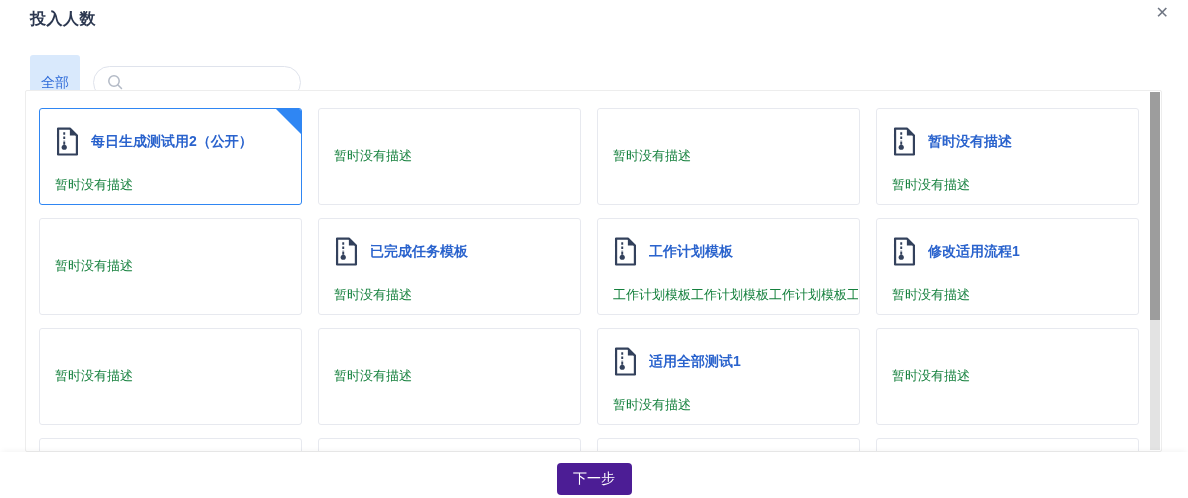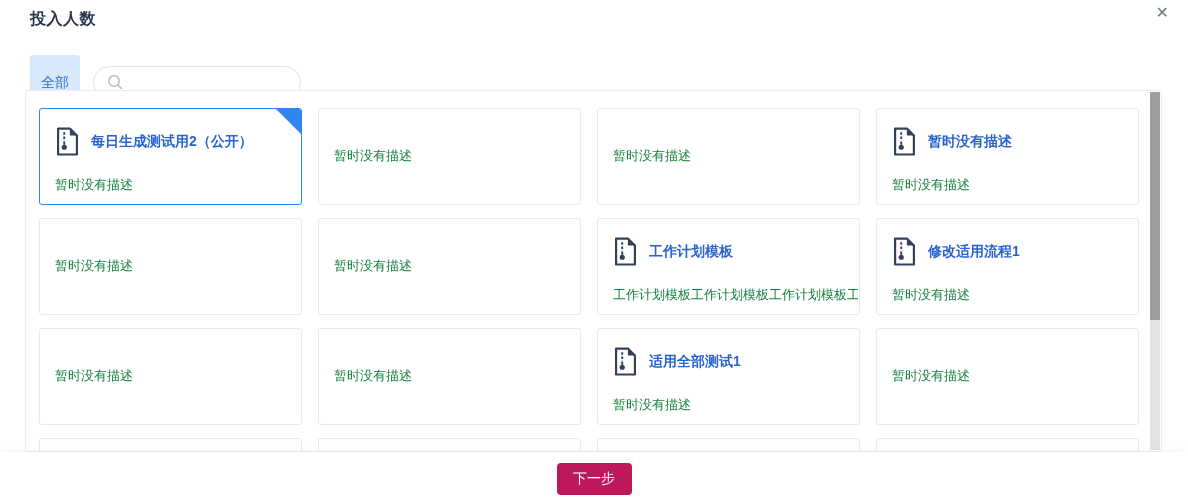--- a/index.html
+++ b/index.html
@@ -38,21 +38,21 @@
     border-top:27px solid #2f86f3; border-left:27px solid transparent; }
   .corner-check { position:absolute; top:1px; right:3px; color:#fff; font-size:12px;
     font-weight:bold; }
 
   .scroll-track { position:absolute; top:1px; right:1px; width:10px; height:358px;
     background:#e3e3e3; }
   .scroll-thumb { width:10px; height:228px; background:#9d9d9d; cursor:pointer; }
 
   .footer { position:absolute; left:0; top:452px; width:100%; height:46px; background:#fff;
     box-shadow:0 -3px 6px -2px rgba(0,0,0,0.05); }
-  .next-btn { display:block; margin:11px auto 0; width:75px; height:32px; background:#be185d;
+  .next-btn { display:block; margin:11px auto 0; width:75px; height:32px; background:#4c1d95;
     color:#fff; border:none; border-radius:4px; font-size:14px; cursor:pointer; }
 </style>
 </head>
 <body>
 
 <div class="modal">
 
   <div class="modal-title">投入人数</div>
   <div class="close-btn">✕</div>
 
@@ -105,20 +105,30 @@
       <span class="card-title">暂时没有描述</span>
     </div>
     <div class="card-desc">暂时没有描述</div>
 
   </div>
         <div class="card">
     <div class="card-desc">暂时没有描述</div>
 
   </div>
         <div class="card">
+    <div class="card-head">
+      <svg width="25" height="29" viewBox="0 0 26 30">
+        <path d="M3.2 1.5 H15.5 L22.8 8.8 V28.5 H3.2 Z" fill="none" stroke="#33415c" stroke-width="2.3" stroke-linejoin="round"></path>
+        <path d="M15.5 1.5 V8.8 H22.8 Z" fill="#33415c"></path>
+        <line x1="9.6" y1="5.5" x2="9.6" y2="15" stroke="#33415c" stroke-width="2" stroke-dasharray="2.4 2"></line>
+        <line x1="9.6" y1="15.5" x2="9.6" y2="18.5" stroke="#33415c" stroke-width="2"></line>
+        <circle cx="9.6" cy="21" r="2.7" fill="#33415c"></circle>
+      </svg>
+      <span class="card-title">已完成任务模板</span>
+    </div>
     <div class="card-desc">暂时没有描述</div>
 
   </div>
         <div class="card">
     <div class="card-head">
       <svg width="25" height="29" viewBox="0 0 26 30">
         <path d="M3.2 1.5 H15.5 L22.8 8.8 V28.5 H3.2 Z" fill="none" stroke="#33415c" stroke-width="2.3" stroke-linejoin="round"></path>
         <path d="M15.5 1.5 V8.8 H22.8 Z" fill="#33415c"></path>
         <line x1="9.6" y1="5.5" x2="9.6" y2="15" stroke="#33415c" stroke-width="2" stroke-dasharray="2.4 2"></line>
         <line x1="9.6" y1="15.5" x2="9.6" y2="18.5" stroke="#33415c" stroke-width="2"></line>

